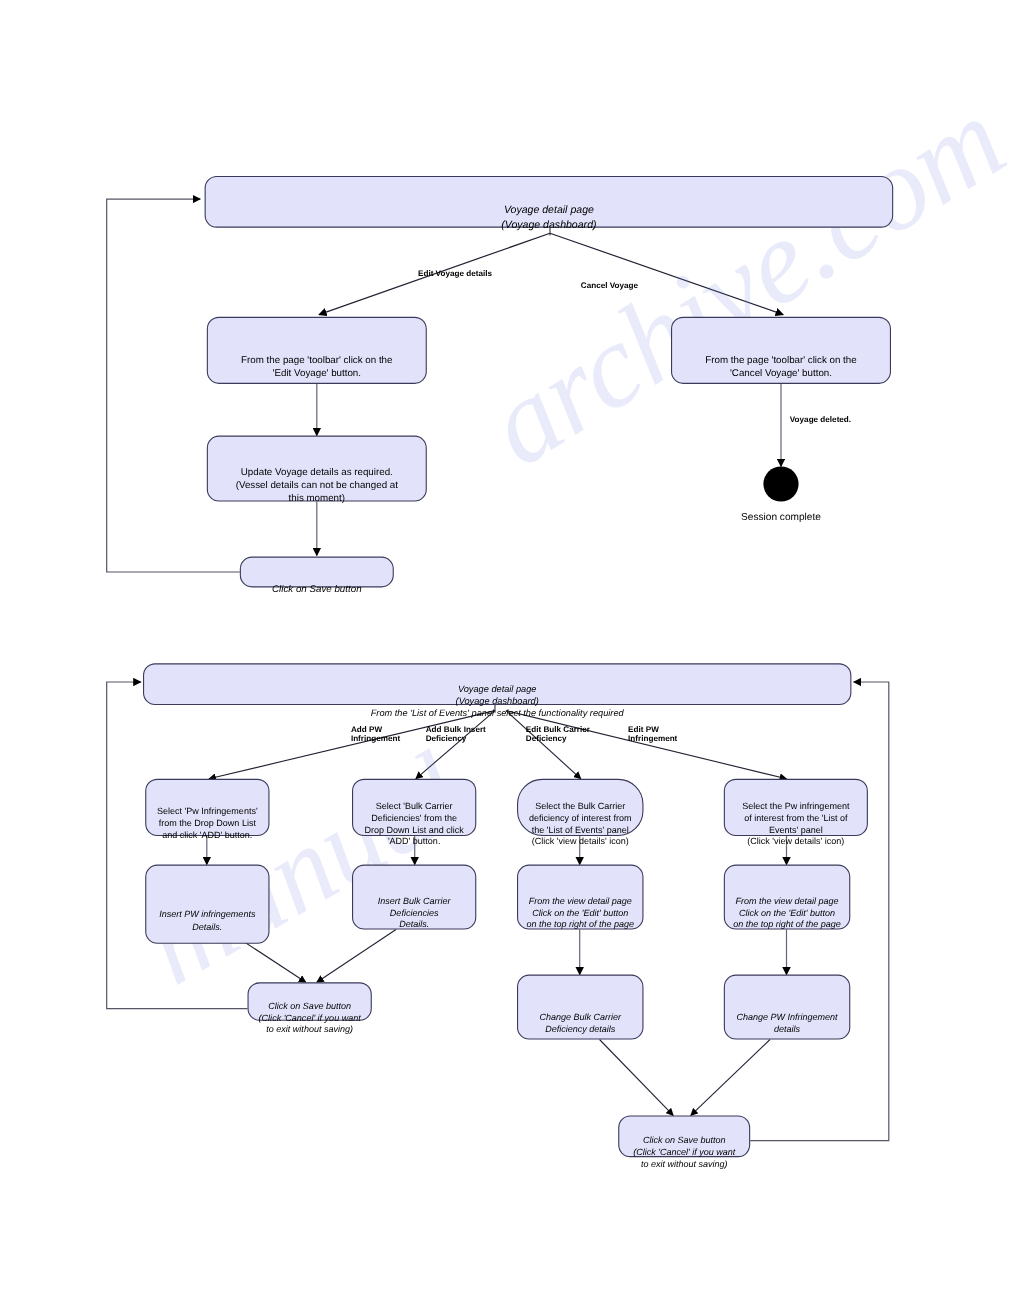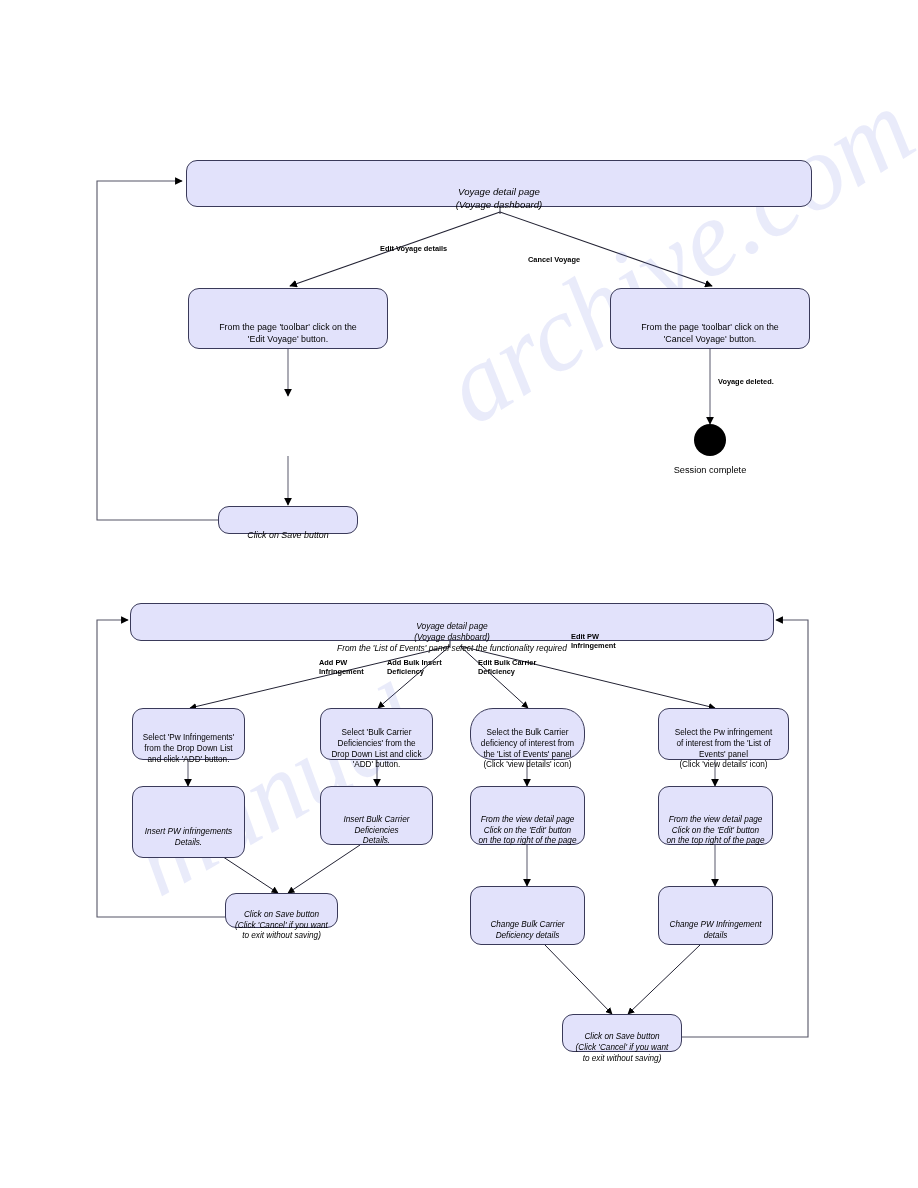--- a/index.html
+++ b/index.html
@@ -163,20 +163,25 @@
   <div class="node mid" style="left:188px; top:288px; width:200px; height:61px;">
     <span class="txt">From the page 'toolbar' click on the
 'Edit Voyage' button.</span>
   </div>
 
   <div class="node mid" style="left:610px; top:288px; width:200px; height:61px;">
     <span class="txt">From the page 'toolbar' click on the
 'Cancel Voyage' button.</span>
   </div>
 
+  <div class="node mid" style="left:188px; top:396px; width:200px; height:60px;">
+    <span class="txt">Update Voyage details as required.
+(Vessel details can not be changed at
+this moment)</span>
+  </div>
 
   <div class="node mid italic" style="left:218px; top:506px; width:140px; height:28px;">
     <span class="txt">Click on Save button</span>
   </div>
 
   <div class="final-node" style="left:694px; top:424px; width:32px; height:32px;"></div>
   <div class="final-caption" style="left:650px; top:465px; width:120px;">Session complete</div>
 
   <div class="edge-label" style="left:380px; top:244px;">Edit Voyage details</div>
   <div class="edge-label" style="left:528px; top:255px;">Cancel Voyage</div>
@@ -259,16 +264,16 @@
 (Click 'Cancel' if you want
 to exit without saving)</span>
   </div>
 
   <div class="edge-label center" style="left:291px; top:658px; width:60px;">Add PW
 Infringement</div>
   <div class="edge-label center" style="left:359px; top:658px; width:78px;">Add Bulk Insert
 Deficiency</div>
   <div class="edge-label center" style="left:450px; top:658px; width:80px;">Edit Bulk Carrier
 Deficiency</div>
-  <div class="edge-label center" style="left:543px; top:632px; width:68px;">Edit PW
+  <div class="edge-label center" style="left:543px; top:658px; width:68px;">Edit PW
 Infringement</div>
 
 </div>
 
 </body></html>

